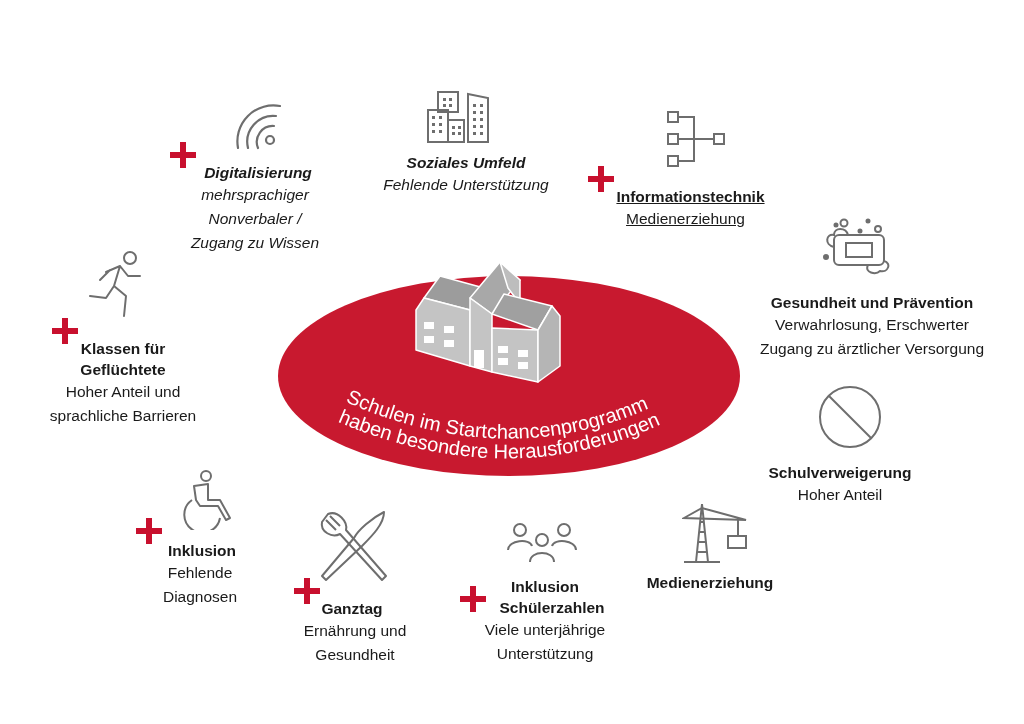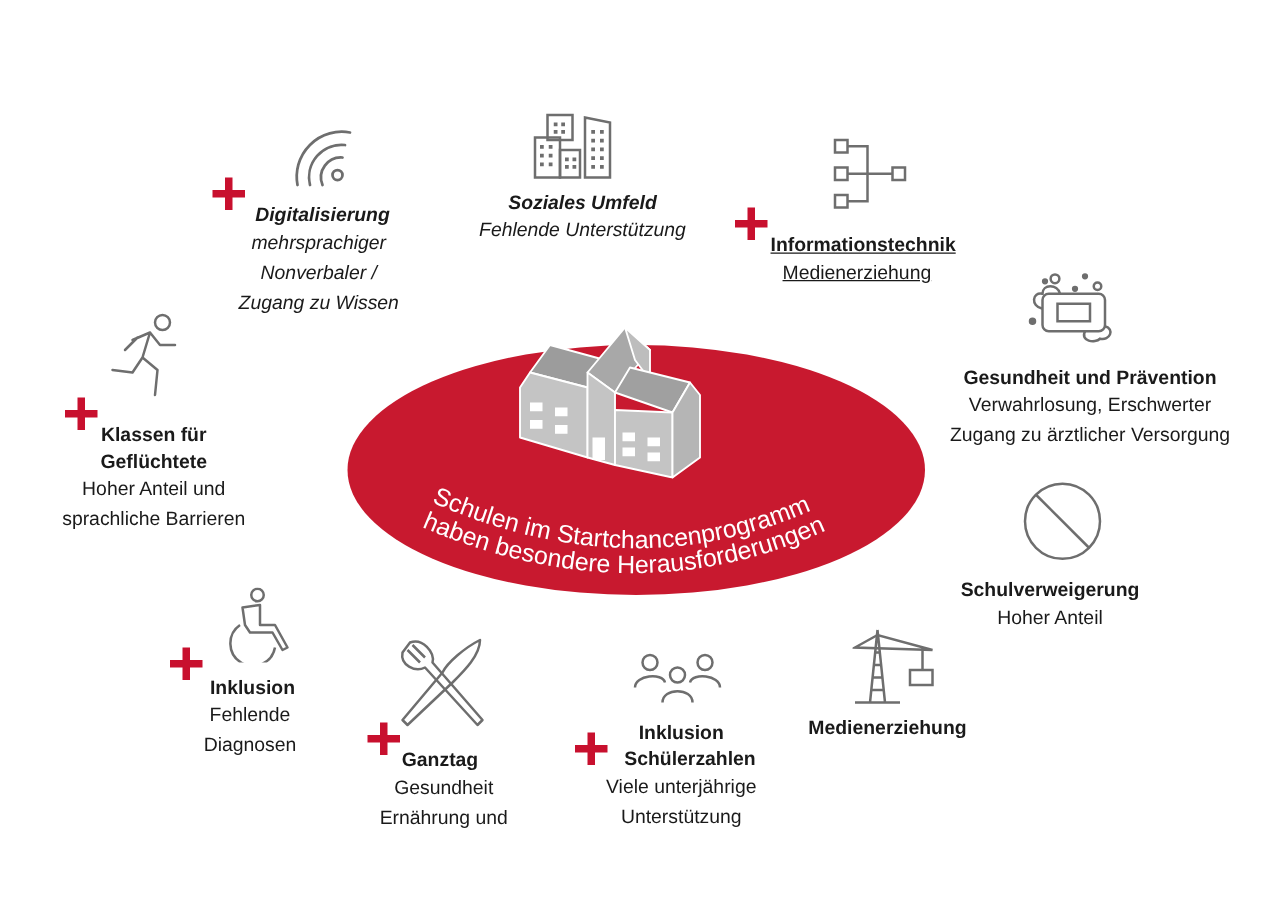--- a/index.html
+++ b/index.html
@@ -204,22 +204,22 @@
 <div class="icon" style="left:318px; top:508px;">
   <svg width="72" height="76" viewBox="0 0 72 76" fill="none" stroke="#6e6e6e" stroke-width="2" stroke-linejoin="round">
     <path d="M10 6 L4 14 C 2 24, 14 30, 22 26 L64 72 L68 68 L28 22 C 30 14, 20 2, 10 6 Z"></path>
     <path d="M8 12 L18 22 M12 8 L22 18"></path>
     <path d="M66 4 C 54 10, 40 22, 36 30 L4 68 L8 72 L44 38 C 54 28, 66 16, 66 4 Z"></path>
   </svg>
 </div>
 <div class="plus" style="left:294px; top:578px;"></div>
 <div class="item" style="left:280px; top:598px; width:150px;">
   <div class="title" style="margin-left:-6px">Ganztag</div>
+  <div class="desc">Ernährung und</div>
   <div class="desc">Gesundheit</div>
-  <div class="desc">Ernährung und</div>
 </div>
 
 <div class="icon" style="left:178px; top:470px;">
   <svg width="58" height="60" viewBox="0 0 58 60" fill="none" stroke="#6e6e6e" stroke-width="2" stroke-linejoin="round">
     <circle cx="28" cy="6" r="5"></circle>
     <path d="M16 16 L30 14 L30 30 L42 30 L52 48 L48 50 L40 36 L22 36 L18 30 Z"></path>
     <path d="M14 30 A 18 18 0 1 0 42 48"></path>
   </svg>
 </div>
 <div class="plus" style="left:136px; top:518px;"></div>

